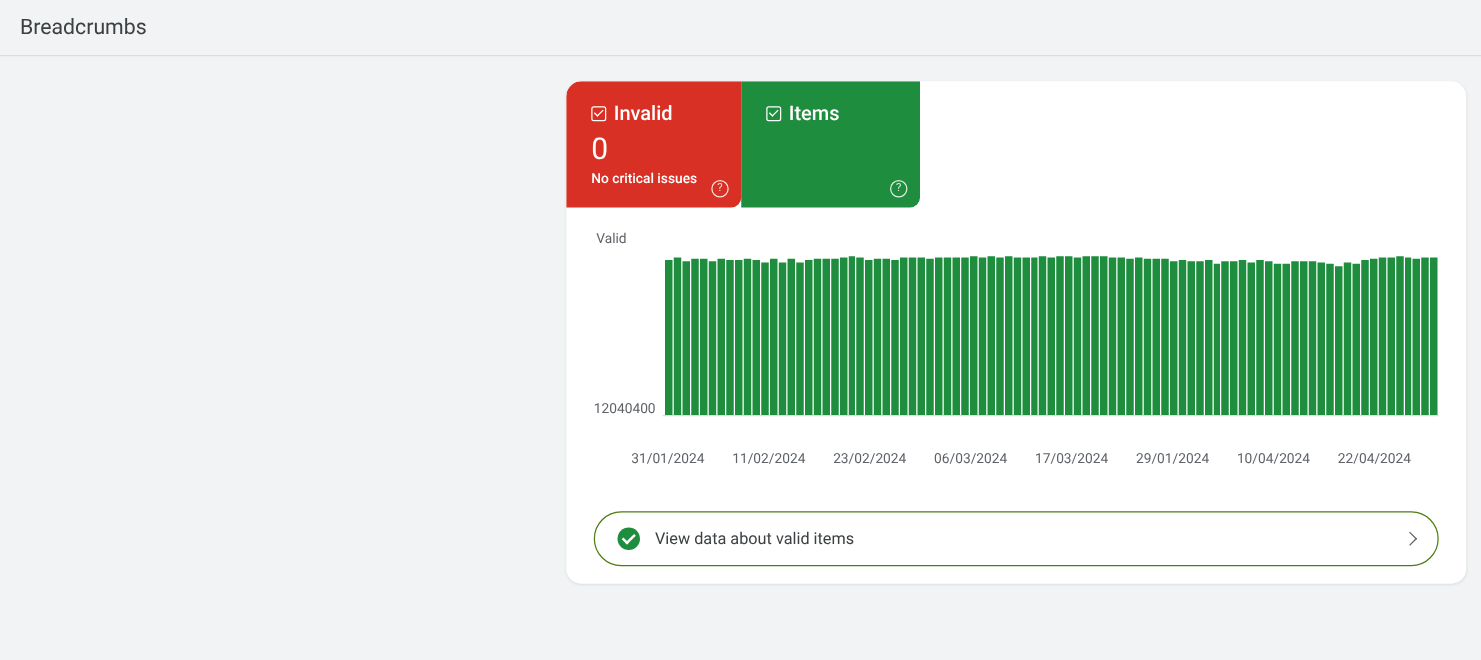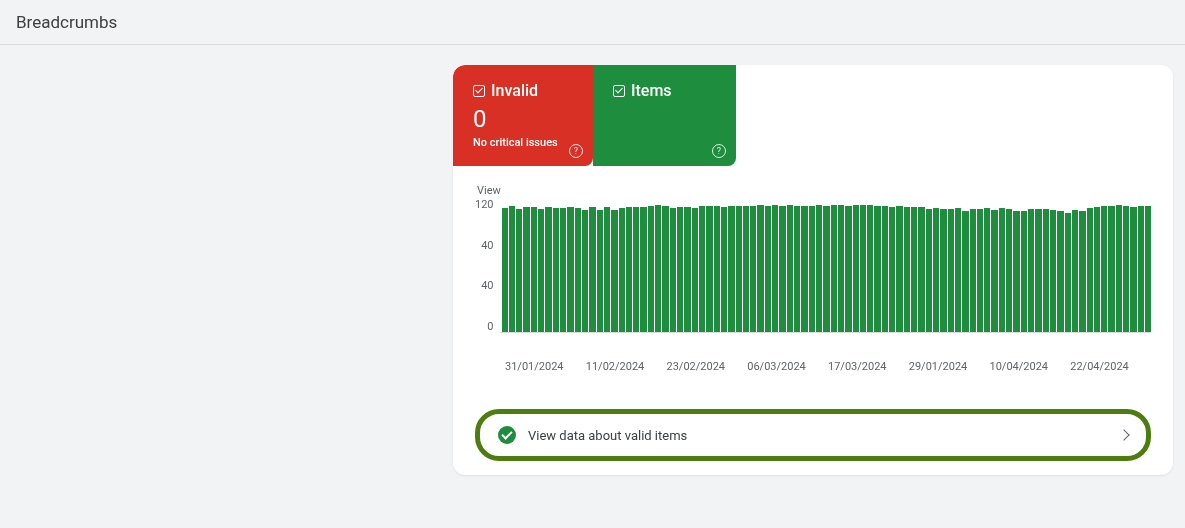--- a/index.html
+++ b/index.html
@@ -115,21 +115,20 @@
       color: #5f6368;
       margin-bottom: 1px;
       margin-left: 2px;
     }
     .chart-box {
       display: flex;
       height: 158px;
     }
     .y-axis {
       display: flex;
-      flex-direction: column;
       justify-content: space-between;
       align-items: flex-end;
       font-size: 11px;
       color: #5f6368;
       padding-right: 6px;
       padding-bottom: 0;
       height: 135px;
     }
     .plot {
       flex: 1;
@@ -156,21 +155,21 @@
       color: #5f6368;
       padding-left: 30px;
       margin-top: 4px;
     }
     .x-tick {
       flex: 1;
       white-space: nowrap;
     }
     .link-row {
       margin: 30px 22px 14px 22px;
-      border: 5px solid #4d7c0f;
+      border: 1px solid #4d7c0f;
       border-radius: 24px;
       padding: 12px 18px;
       display: flex;
       align-items: center;
       gap: 12px;
       cursor: pointer;
       justify-content: space-between;
     }
     .circle-check {
       width: 18px;
@@ -228,21 +227,21 @@
       <div class="tab valid">
         <div class="tab-label-row">
           <span class="check-icon-sq"></span>
           <span>Items</span>
         </div>
         <span class="help-icon">?</span>
       </div>
     </div>
 
     <div class="chart-area">
-      <div class="chart-title">View</div>
+      <div class="chart-title">Valid</div>
       <div class="chart-box">
         <div class="y-axis" id="y-axis">
             <span>120</span>
             <span>40</span>
             <span>40</span>
             <span>0</span>
           </div>
         <div class="plot">
           <div class="bars" id="bars">
               <div class="bar" style="height: 92.5%;"></div>

